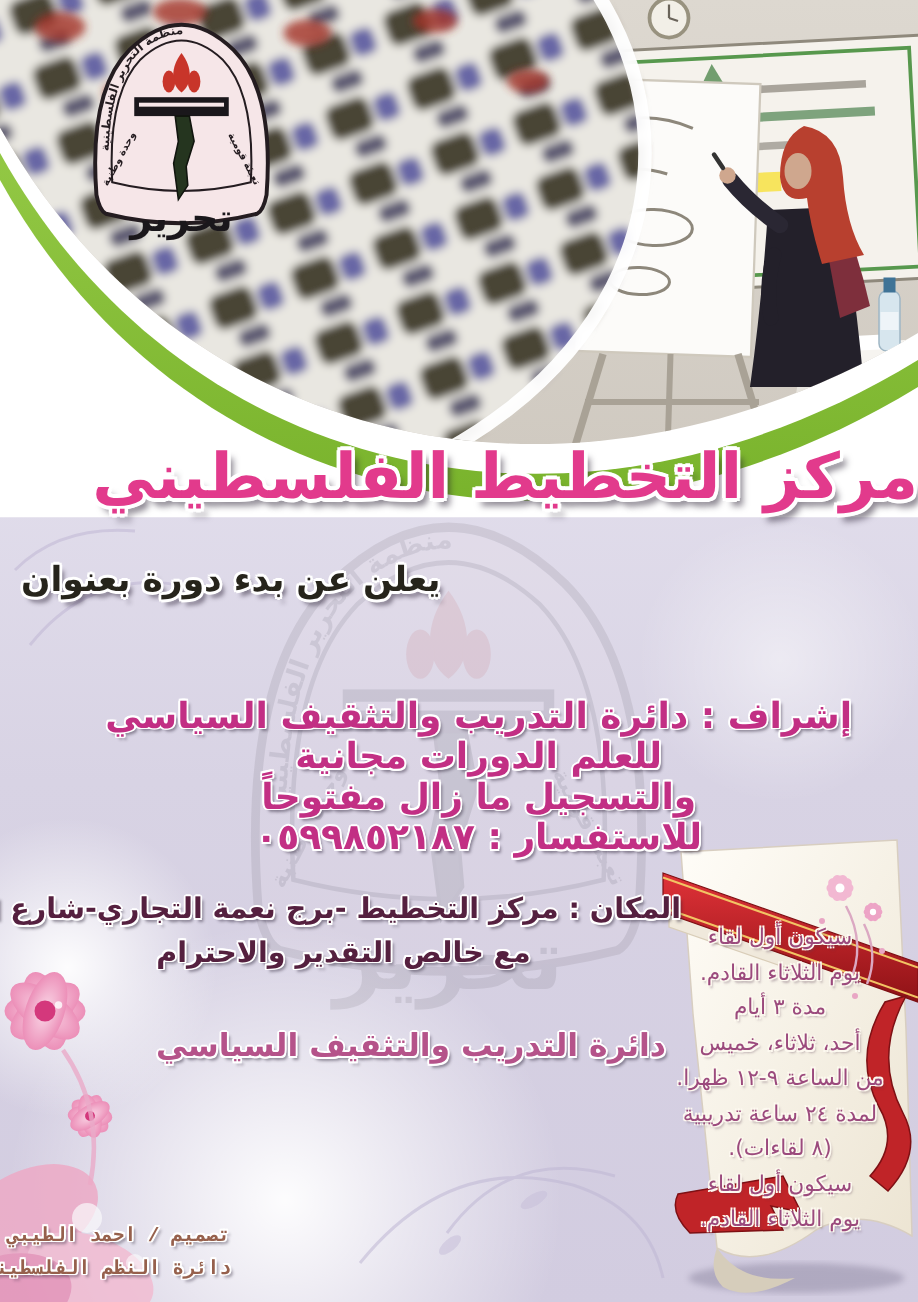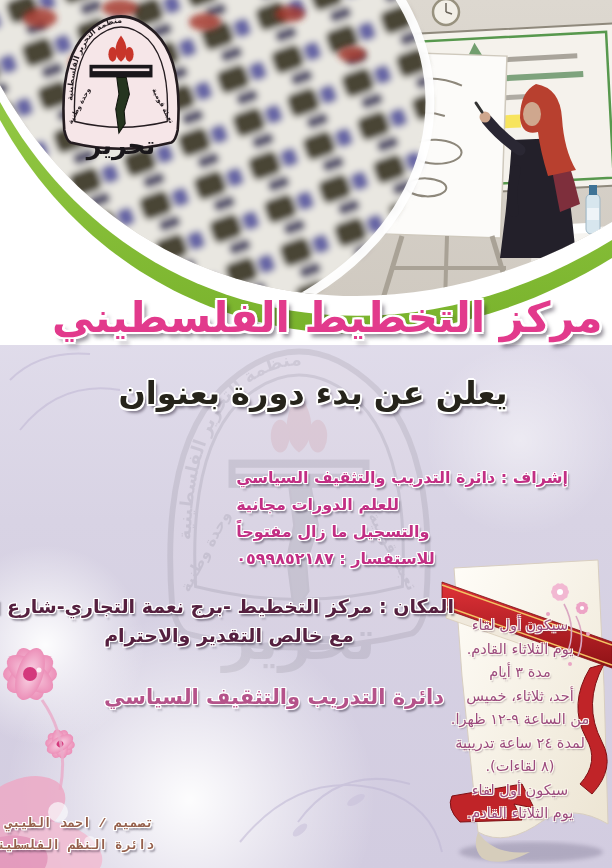--- a/index.html
+++ b/index.html
@@ -6,26 +6,26 @@
   body{font-family:"DejaVu Sans",sans-serif;background:#888;}
   #poster{position:relative;width:612px;height:868px;overflow:hidden;margin:0 auto;
     background:linear-gradient(180deg,#edebf3 0%,#e2deec 34%,#d8d3e4 60%,#d2cce0 100%);}
   svg{display:block;}
   .abs{position:absolute;}
   .txt{position:absolute;direction:rtl;font-weight:bold;white-space:nowrap;}
   .outl{text-shadow:-1.5px -1.5px 0 #fff,1.5px -1.5px 0 #fff,-1.5px 1.5px 0 #fff,1.5px 1.5px 0 #fff,
     0 -1.8px 0 #fff,0 1.8px 0 #fff,-1.8px 0 0 #fff,1.8px 0 0 #fff,3px 4px 3px rgba(40,30,50,.5);}
   .outl-sm{text-shadow:-1px -1px 0 #fff,1px -1px 0 #fff,-1px 1px 0 #fff,1px 1px 0 #fff,
     0 -1.2px 0 #fff,0 1.2px 0 #fff,-1.2px 0 0 #fff,1.2px 0 0 #fff,2px 2.5px 2px rgba(40,30,50,.45);}
-  #title{top:293px;left:0;right:0;text-align:left;padding-left:52px;font-size:42px;color:#e23a8c;
+  #title{top:293px;left:0;right:0;text-align:right;padding-left:52px;font-size:42px;color:#e23a8c;
     text-shadow:-2px -2px 0 #fff,2px -2px 0 #fff,-2px 2px 0 #fff,2px 2px 0 #fff,0 -2.4px 0 #fff,
     0 2.4px 0 #fff,-2.4px 0 0 #fff,2.4px 0 0 #fff,4px 5px 4px rgba(30,20,40,.5);}
-  #announce{top:374px;left:0;right:0;text-align:center;padding-left:14px;font-size:32px;color:#26241b;}
+  #announce{top:374px;left:0;right:0;text-align:left;padding-left:14px;font-size:23px;color:#26241b;}
   #course{top:413px;left:0;right:0;text-align:center;padding-left:38px;font-size:31px;color:#26241b;}
-  #sup-block{top:464px;right:44px;text-align:left;font-size:16px;line-height:27px;color:#c22f84;}
+  #sup-block{top:464px;right:44px;text-align:center;font-size:24px;line-height:27px;color:#c22f84;}
   #location{top:595px;right:158px;font-size:19px;color:#55203f;}
   #regards{top:624px;left:0;width:458px;text-align:center;font-size:19px;color:#55203f;}
   #department{top:685px;left:0;width:548px;text-align:center;font-size:21px;color:#b5538a;}
   #scroll-box{left:436px;top:556px;width:176px;height:312px;}
   #scroll-text{position:absolute;top:58px;left:0;width:168px;text-align:center;direction:rtl;
     font-weight:normal;font-size:14.5px;line-height:23.5px;color:#9b4a7d;
     text-shadow:-1px -1px 0 #fdf9f0,1px -1px 0 #fdf9f0,-1px 1px 0 #fdf9f0,1px 1px 0 #fdf9f0,1.5px 2px 1.5px rgba(90,60,80,.35);}
   #designer{top:813px;left:4px;width:150px;text-align:center;font-size:13px;line-height:22px;color:#96604c;font-family:Liberation Mono, monospace;}
 </style>
 </head>

